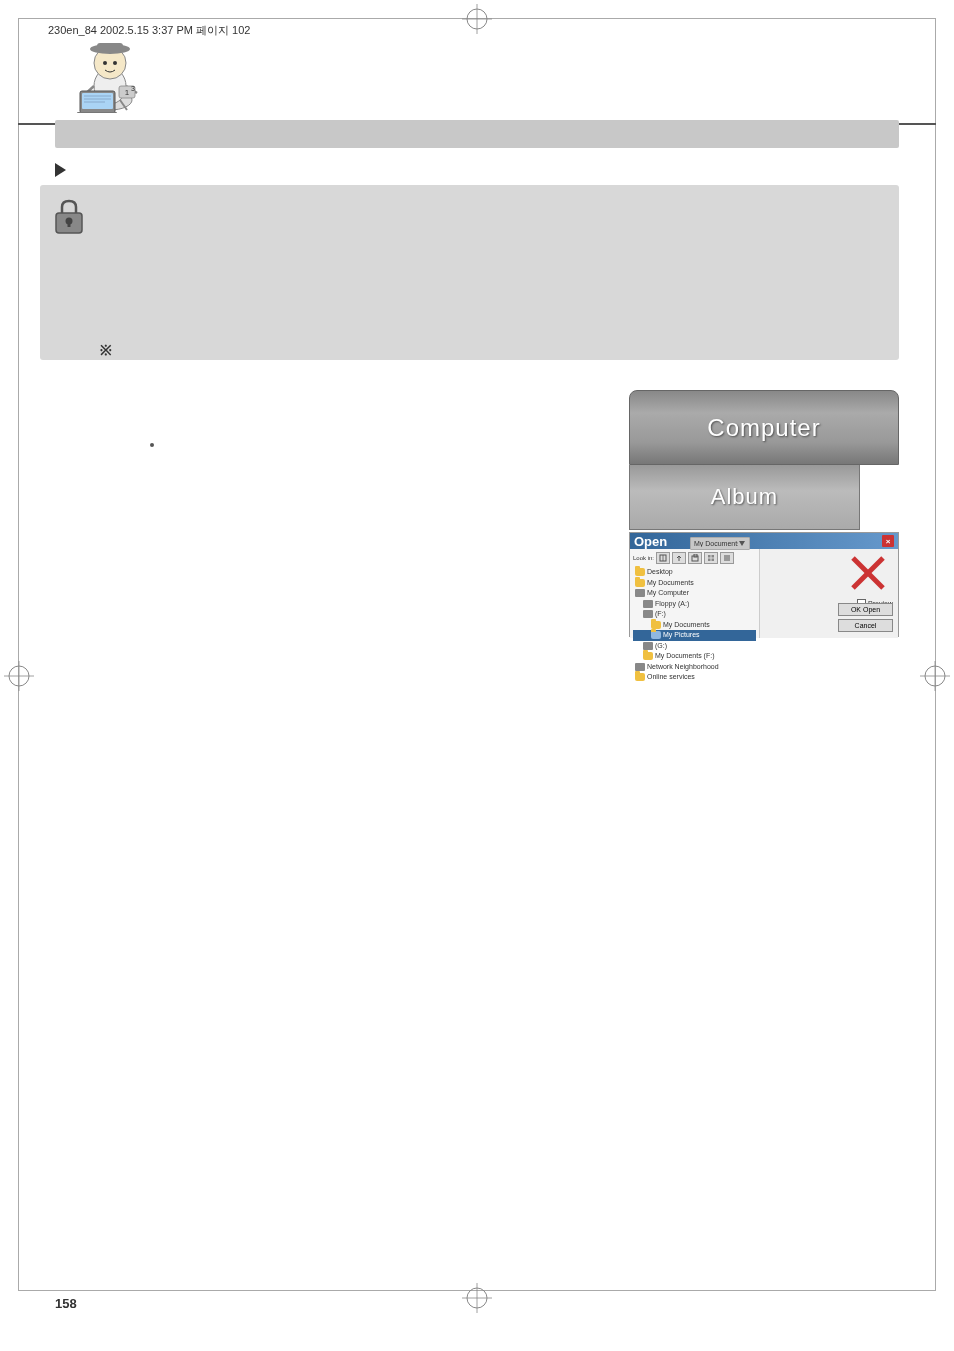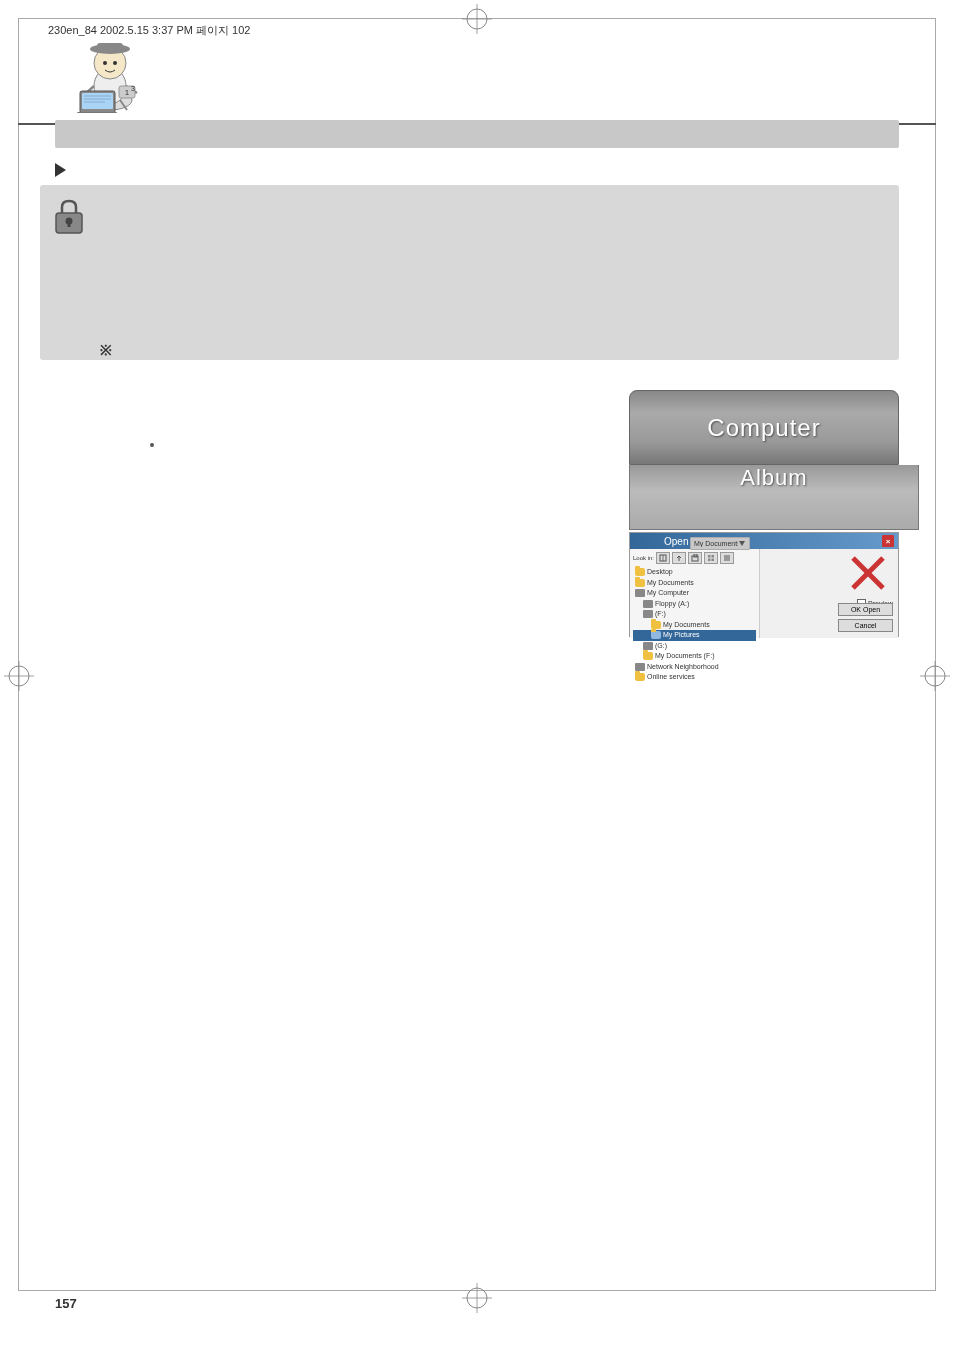--- a/index.html
+++ b/index.html
@@ -177,25 +177,25 @@
     .computer-label-text {
       font-size: 24px;
       color: #fff;
       font-weight: 400;
       letter-spacing: 1px;
       text-shadow: 1px 1px 2px rgba(0,0,0,0.5);
     }
 
     
     .album-label-box {
-      width: 290px;
+      width: 231px;
       height: 65px;
       background: linear-gradient(to bottom, #999 0%, #bbb 40%, #aaa 100%);
       display: flex;
-      align-items: flex-start;
+      align-items: center;
       justify-content: center;
       border: 1px solid #777;
       border-top: none;
     }
 
     .album-label-text {
       font-size: 22px;
       color: #fff;
       font-weight: 400;
       letter-spacing: 1px;
@@ -215,24 +215,23 @@
     .dialog-title-bar {
       height: 16px;
       background: linear-gradient(to right, #336699, #6699cc);
       display: flex;
       align-items: center;
       justify-content: space-between;
       padding: 0 4px;
     }
 
     .dialog-title-text {
-      font-size: 10px;
+      font-size: 13px;
       color: #fff;
-      font-weight: normal;
-      margin-left: 30px;
+      font-weight: bold;
     }
 
     .dialog-close-btn {
       width: 12px;
       height: 12px;
       background: #cc3333;
       border-radius: 1px;
       display: flex;
       align-items: center;
       justify-content: center;
@@ -647,13 +646,13 @@
 
         <div class="dialog-btn-row" style="position:absolute; bottom:4px; right:5px;">
           <div class="dialog-ok-btn">OK Open</div>
           <div class="dialog-cancel-btn">Cancel</div>
         </div>
       </div>
     </div>
   </div>
 </div>
 
-<div class="page-number">157</div>
+<div class="page-number">158</div>
 
 </body></html>

